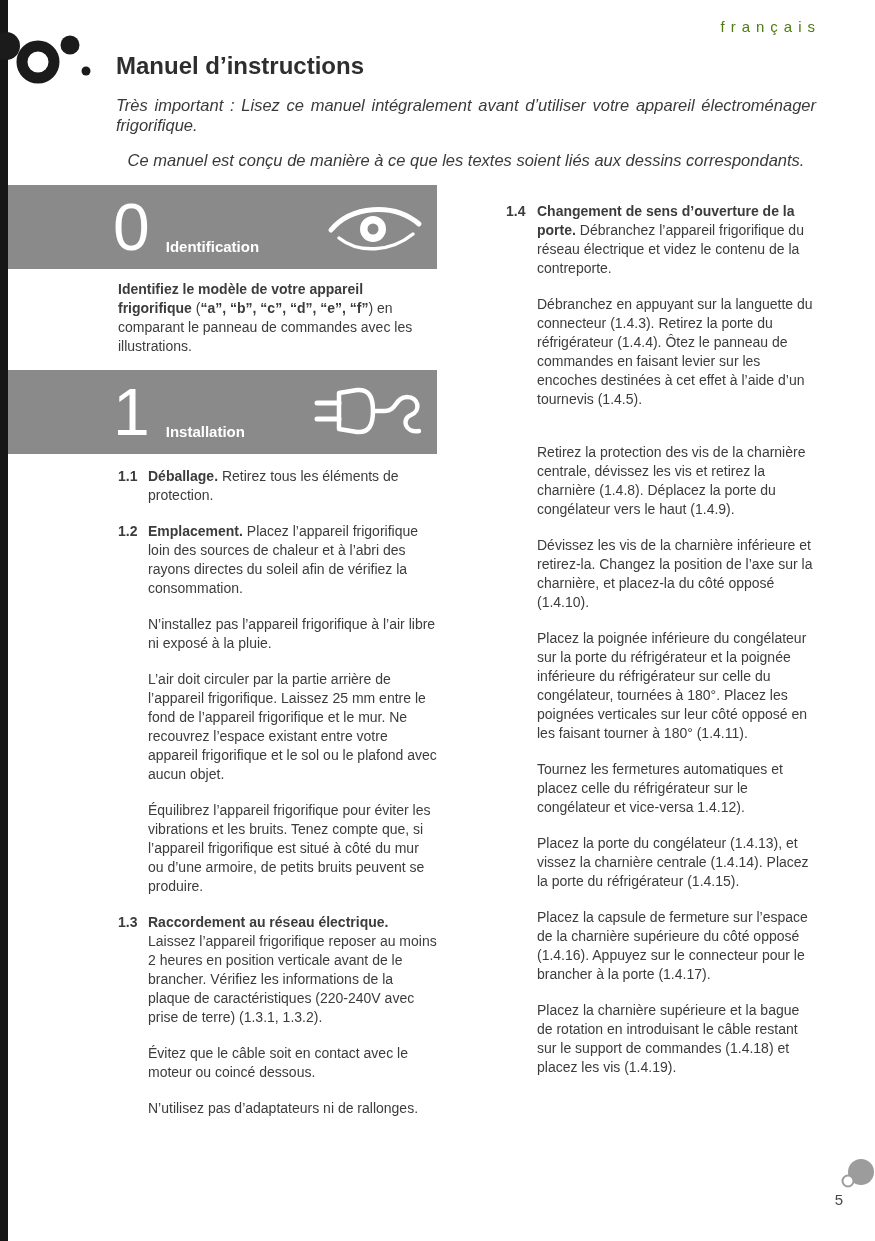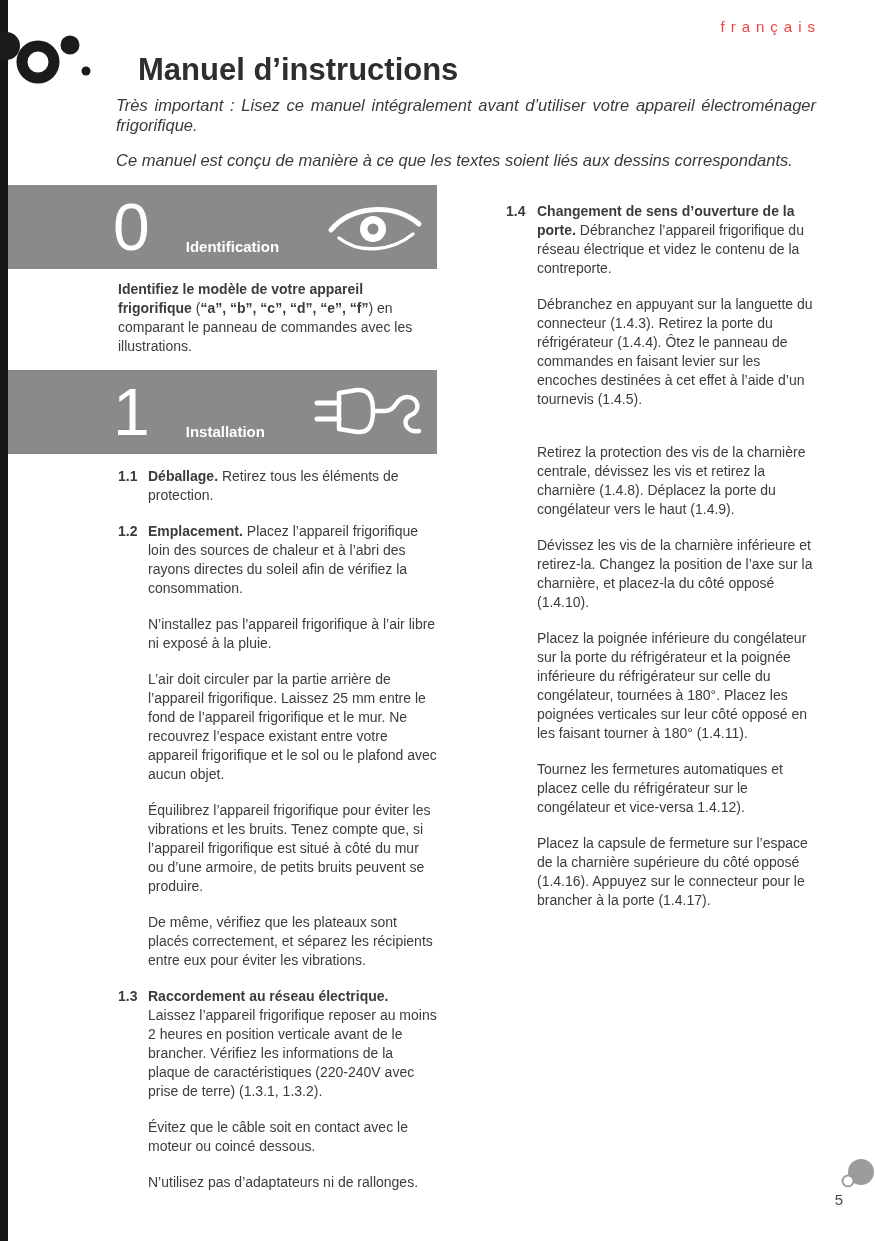--- a/index.html
+++ b/index.html
@@ -21,55 +21,55 @@
     width: 8px; height: 100%;
     background: #161616;
     z-index: 6;
   }
 
   .lang {
     position: absolute;
     top: 18px; right: 54px;
     font-size: 15px;
     letter-spacing: 6px;
-    color: #ef4444;
+    color: #4d7c0f;
   }
 
   .logo {
     position: absolute;
     top: 18px; left: 0;
     z-index: 7;
   }
 
   .title {
     position: absolute;
     top: 52px; left: 116px;
-    font-size: 31px;
+    font-size: 24px;
     font-weight: bold;
     color: #2e2e2e;
-    margin-left: 22px;
   }
 
   .intro1 {
     position: absolute;
     top: 95px; left: 116px;
     width: 700px;
     font-style: italic;
     font-size: 16.5px;
     line-height: 20px;
     text-align: justify;
     color: #3a3a3a;
   }
   .intro2 {
     position: absolute;
     top: 151px; left: 116px;
     width: 700px;
     font-style: italic;
     font-size: 16.5px;
     color: #3a3a3a;
+    text-align: center;
   }
 
   .col-left {
     position: absolute;
     left: 0; top: 185px;
     width: 437px;
   }
 
   .banner {
     height: 84px;
@@ -82,21 +82,21 @@
   .banner .big-num {
     font-size: 66px;
     font-weight: 300;
     line-height: 1;
     margin-left: 113px;
   }
   .banner .b-label {
     font-size: 15px;
     font-weight: bold;
     align-self: flex-end;
-    margin: 0 0 14px 36px;
+    margin: 0 0 14px 16px;
   }
   .banner .b-icon {
     margin-left: auto;
     margin-right: 12px;
     display: flex;
     align-items: center;
   }
 
   .ident {
     margin: 11px 0 14px 118px;
@@ -216,24 +216,20 @@
       <div class="item">
         <span class="num"></span>
         <div class="txt"><span class="lead"></span> <span>L’air doit circuler par la partie arrière de l’appareil frigorifique. Laissez 25 mm entre le fond de l’appareil frigorifique et le mur. Ne recouvrez l’espace existant entre votre appareil frigorifique et le sol ou le plafond avec aucun objet.</span></div>
       </div>
 
       <div class="item">
         <span class="num"></span>
         <div class="txt"><span class="lead"></span> <span>Équilibrez l’appareil frigorifique pour éviter les vibrations et les bruits. Tenez compte que, si l’appareil frigorifique est situé à côté du mur ou d’une armoire, de petits bruits peuvent se produire.</span></div>
       </div>
 
-      <div class="item">
-        <span class="num"></span>
-        <div class="txt"><span class="lead"></span> <span>De même, vérifiez que les plateaux sont placés correctement, et séparez les récipients entre eux pour éviter les vibrations.</span></div>
-      </div>
 
       <div class="item">
         <span class="num">1.3</span>
         <div class="txt"><span class="lead">Raccordement au réseau électrique.</span> <span>Laissez l’appareil frigorifique reposer au moins 2 heures en position verticale avant de le brancher. Vérifiez les informations de la plaque de caractéristiques (220-240V avec prise de terre) (1.3.1, 1.3.2).</span></div>
       </div>
 
       <div class="item">
         <span class="num"></span>
         <div class="txt"><span class="lead"></span> <span>Évitez que le câble soit en contact avec le moteur ou coincé dessous.</span></div>
       </div>
@@ -277,28 +273,33 @@
       <div class="item">
         <span class="num"></span>
         <div class="txt"><span class="lead"></span> <span>Placez la poignée inférieure du congélateur sur la porte du réfrigérateur et la poignée inférieure du réfrigérateur sur celle du congélateur, tournées à 180°. Placez les poignées verticales sur leur côté opposé en les faisant tourner à 180° (1.4.11).</span></div>
       </div>
 
       <div class="item">
         <span class="num"></span>
         <div class="txt"><span class="lead"></span> <span>Tournez les fermetures automatiques et placez celle du réfrigérateur sur le congélateur et vice-versa 1.4.12).</span></div>
       </div>
 
+      <div class="item">
+        <span class="num"></span>
+        <div class="txt"><span class="lead"></span> <span>Placez la porte du congélateur (1.4.13), et vissez la charnière centrale (1.4.14). Placez la porte du réfrigérateur (1.4.15).</span></div>
+      </div>
 
       <div class="item">
         <span class="num"></span>
         <div class="txt"><span class="lead"></span> <span>Placez la capsule de fermeture sur l’espace de la charnière supérieure du côté opposé (1.4.16). Appuyez sur le connecteur pour le brancher à la porte (1.4.17).</span></div>
       </div>
 
       <div class="item">
         <span class="num"></span>
+        <div class="txt"><span class="lead"></span> <span>Placez la charnière supérieure et la bague de rotation en introduisant le câble restant sur le support de commandes (1.4.18) et placez les vis (1.4.19).</span></div>
       </div>
 
     </div>
   </div>
 
   <div class="corner-icon">
     <svg width="34" height="34" viewBox="0 0 34 34">
       <circle cx="20" cy="15" r="13" fill="#9c9c9c"></circle>
       <circle cx="7" cy="24" r="5.5" fill="#ffffff" stroke="#9c9c9c" stroke-width="2"></circle>
     </svg>

